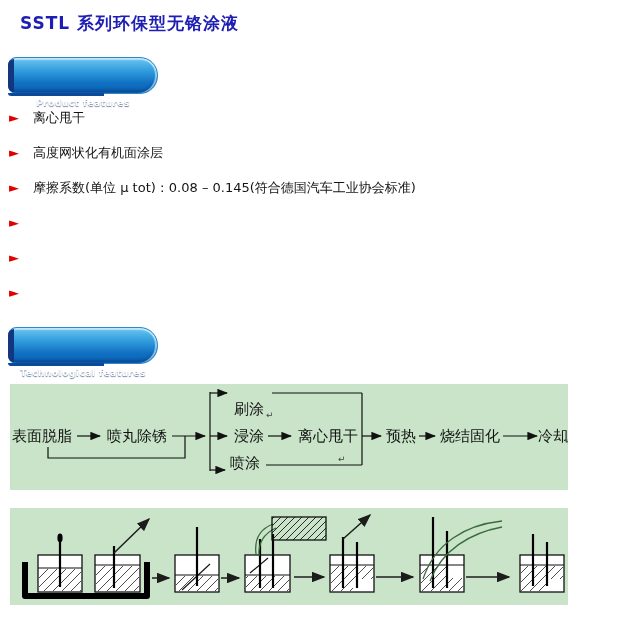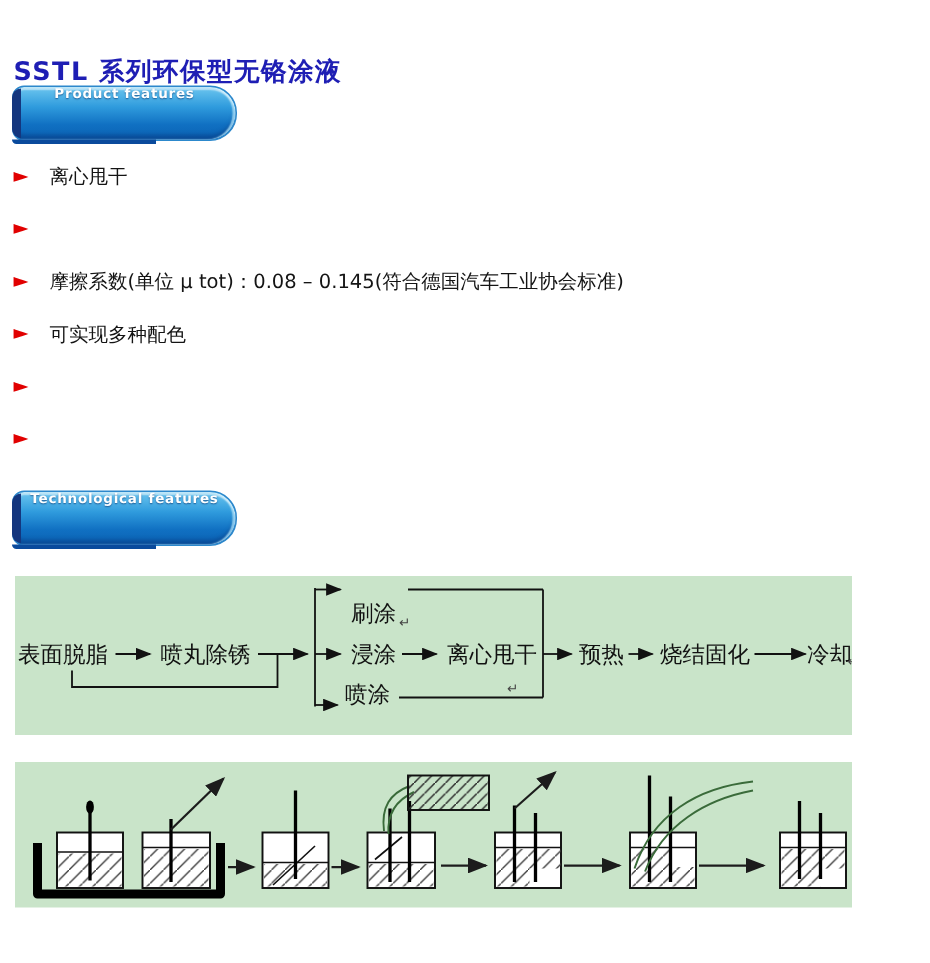--- a/index.html
+++ b/index.html
@@ -1,36 +1,36 @@
 <!DOCTYPE html>
 <html><head>
 <meta charset="utf-8">
 <style>
   html,body{margin:0;padding:0;background:#fff;}
   .page{position:relative;width:620px;height:642px;background:#fff;overflow:hidden;
         font-family:"DejaVu Sans",sans-serif;}
 
-  .title{position:absolute;left:9px;top:12px;font-size:17px;font-weight:bold;
-         color:#1e1eb4;letter-spacing:1px;margin-top:24px;}
+  .title{position:absolute;left:20px;top:12px;font-size:17px;font-weight:bold;
+         color:#1e1eb4;letter-spacing:1px;}
 
   
   .banner{position:absolute;left:8px;width:150px;height:37px;}
   .banner-body{position:absolute;inset:0;border-radius:8px 18px 18px 8px;
     background:linear-gradient(180deg,#6cc6ef 0%,#2f9bdd 38%,#1070c2 72%,#0b62b4 100%);
     box-shadow:inset 0 2px 1px rgba(255,255,255,.55), inset -2px 0 1px rgba(170,225,250,.8),
                inset 0 -3px 3px rgba(6,50,120,.5);
     border:1px solid #2c88cc;}
   .banner-body::before{content:"";position:absolute;left:-1px;top:1px;bottom:1px;width:6px;
     background:#14367e;border-radius:6px 0 0 6px;}
   .banner-body::after{content:"";position:absolute;left:-1px;bottom:-3px;width:65%;height:3px;
     background:#0a4a9c;border-radius:0 0 0 4px;}
   .banner-cn{position:relative;margin-top:4px;text-align:center;color:#fff;font-weight:bold;
     font-size:13px;letter-spacing:7px;text-indent:7px;text-shadow:0 1px 1px rgba(0,40,100,.6);}
   .banner-en{position:relative;text-align:center;color:#fff;font-weight:bold;font-size:9px;
-    letter-spacing:.5px;text-shadow:0 1px 1px rgba(0,40,100,.6);}
+    letter-spacing:.5px;text-shadow:0 1px 1px rgba(0,40,100,.6);margin-top:40px;}
   #banner-features{top:57px;}
   #banner-process{top:327px;}
 
   
   .features{position:absolute;left:9px;top:100px;margin:0;padding:0;list-style:none;}
   .features li{height:35px;display:flex;align-items:center;font-size:13px;color:#141414;}
   .features .tri{color:#e10000;font-size:13px;margin-right:14px;line-height:1;}
 
   
   .panel{position:absolute;left:10px;background:#c9e4c9;}
@@ -60,28 +60,28 @@
     </div>
   </div>
 
   <ul class="features">
     <li>
       <span class="tri">►</span>
       <span>离心甩干</span>
       </li>
     <li>
       <span class="tri">►</span>
+      <span>高度网状化有机面涂层</span>
       </li>
     <li>
       <span class="tri">►</span>
       <span>摩擦系数(单位 μ tot)：0.08 – 0.145(符合德国汽车工业协会标准)</span>
       </li>
     <li>
       <span class="tri">►</span>
-      <span>可实现多种配色</span>
       </li>
     <li>
       <span class="tri">►</span>
       </li>
     <li>
       <span class="tri">►</span>
       </li>
   </ul>
 
   <div class="banner" id="banner-process">

